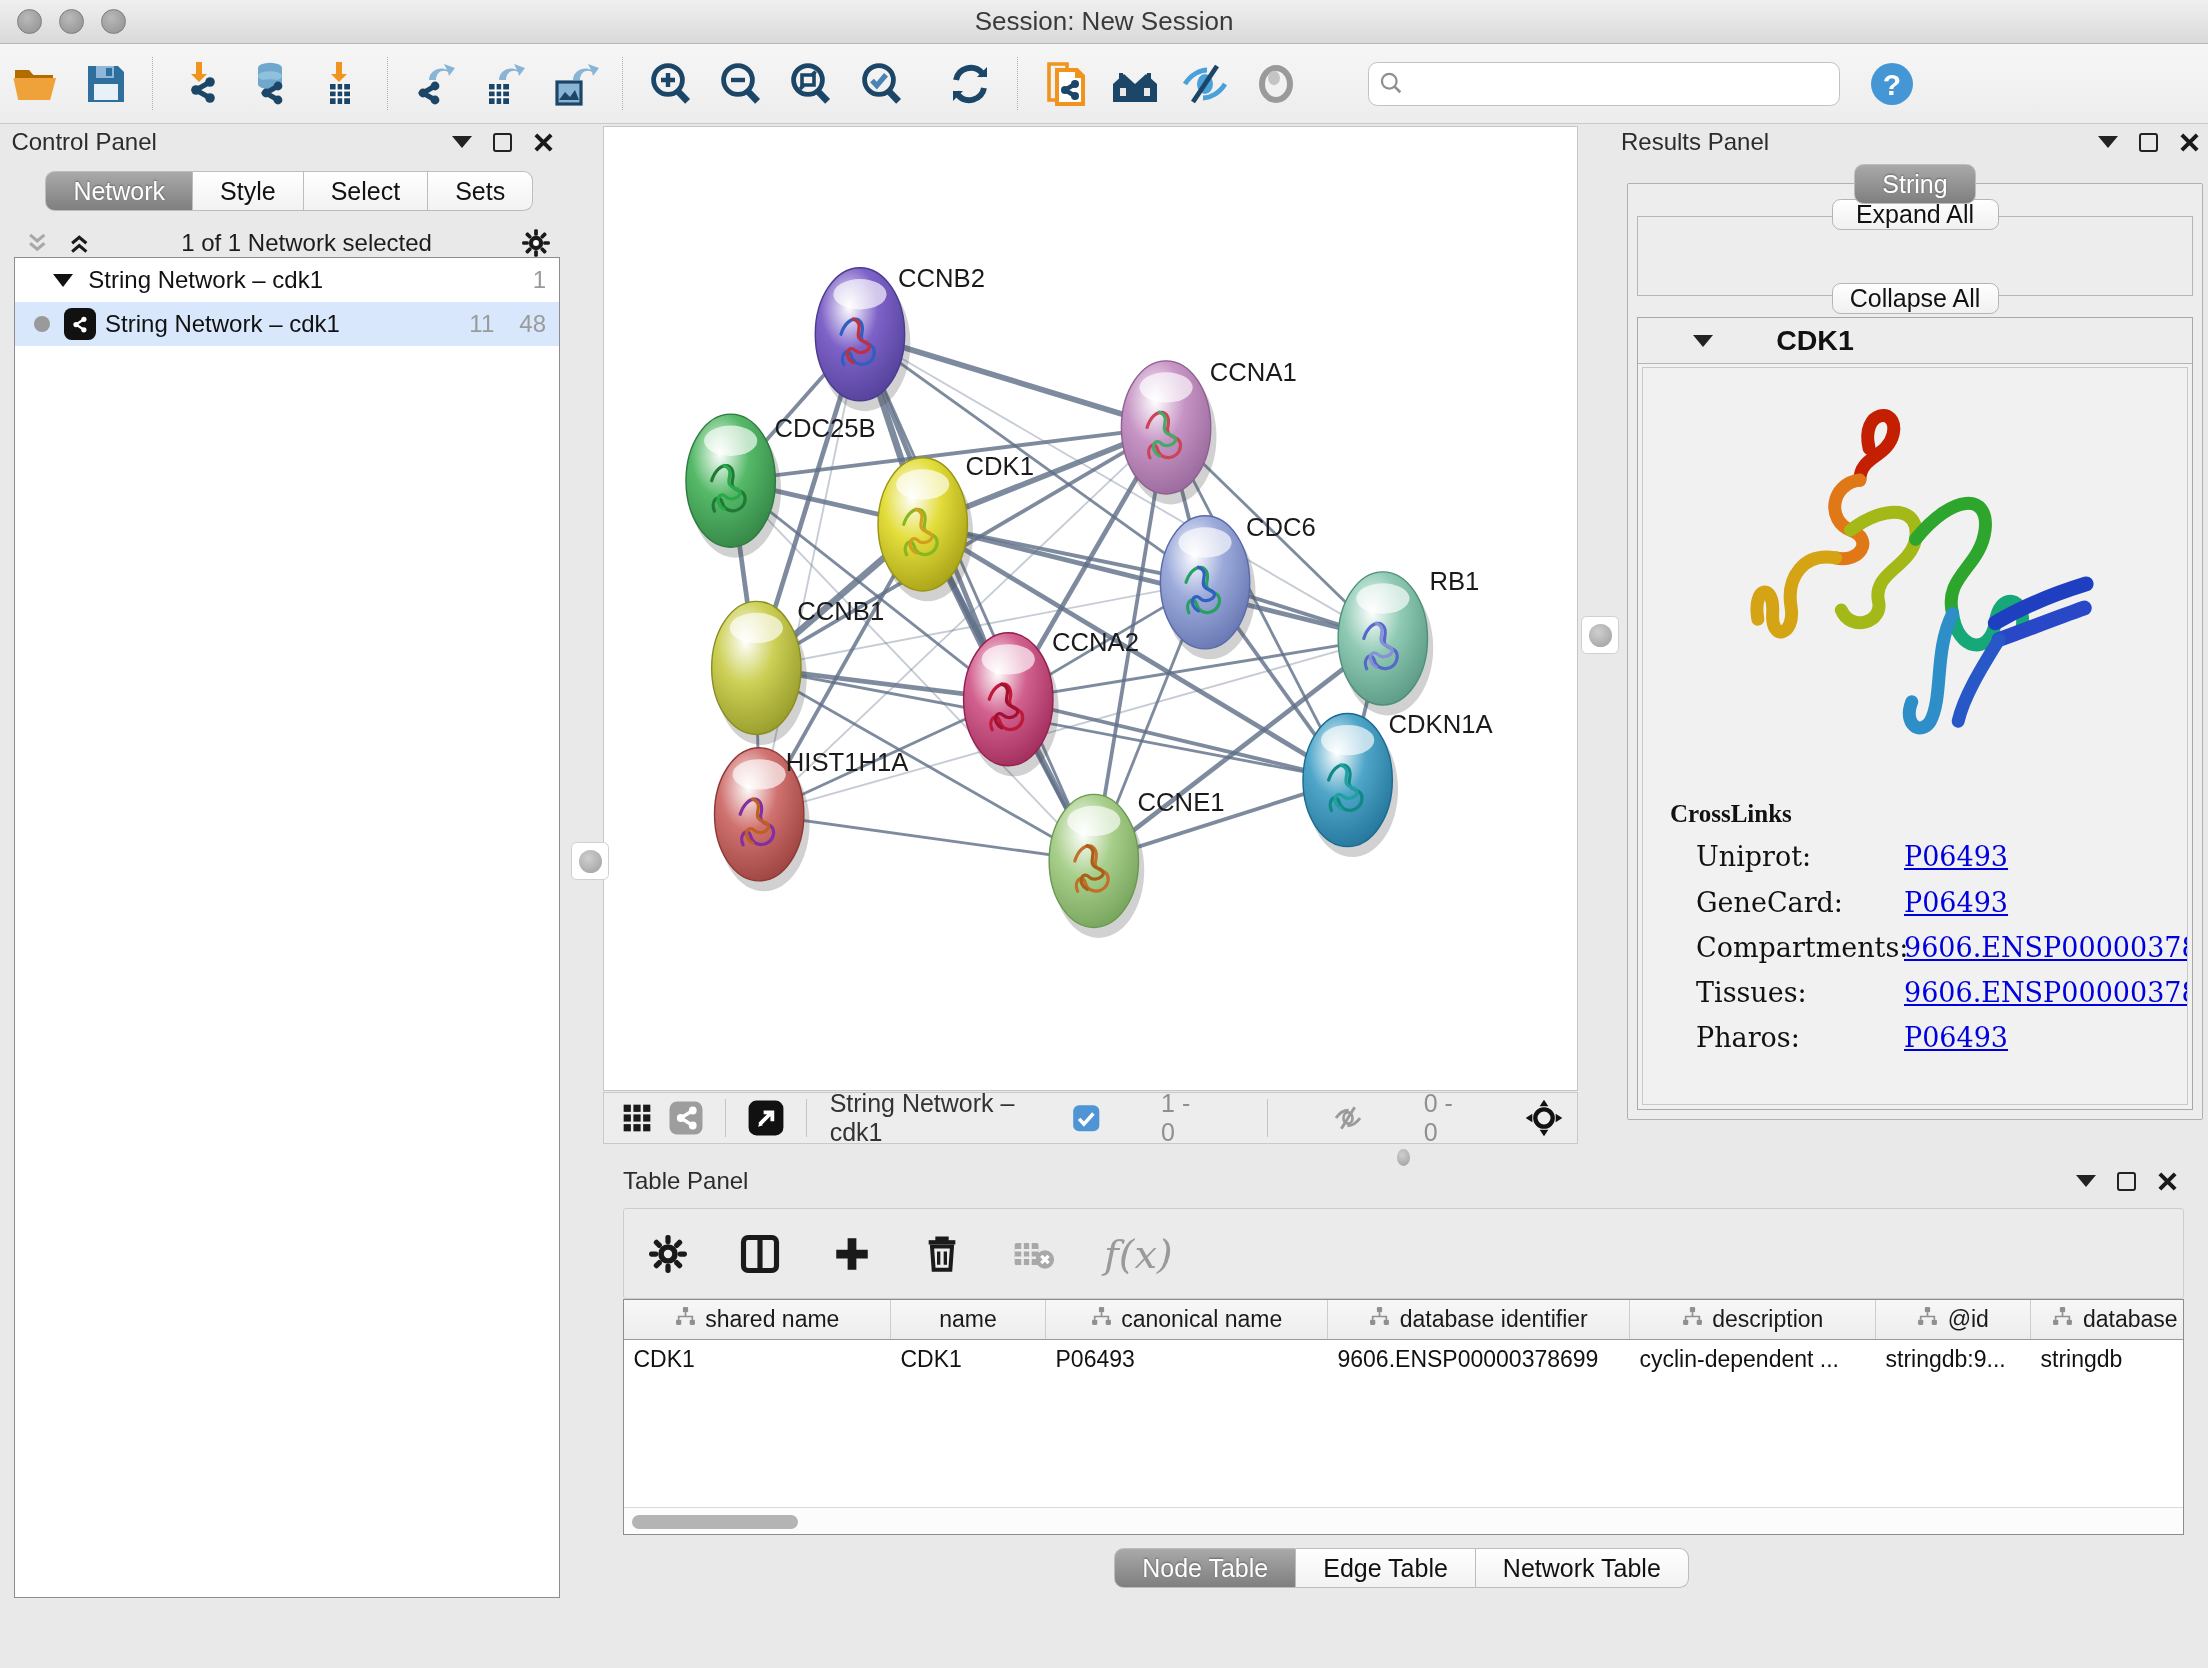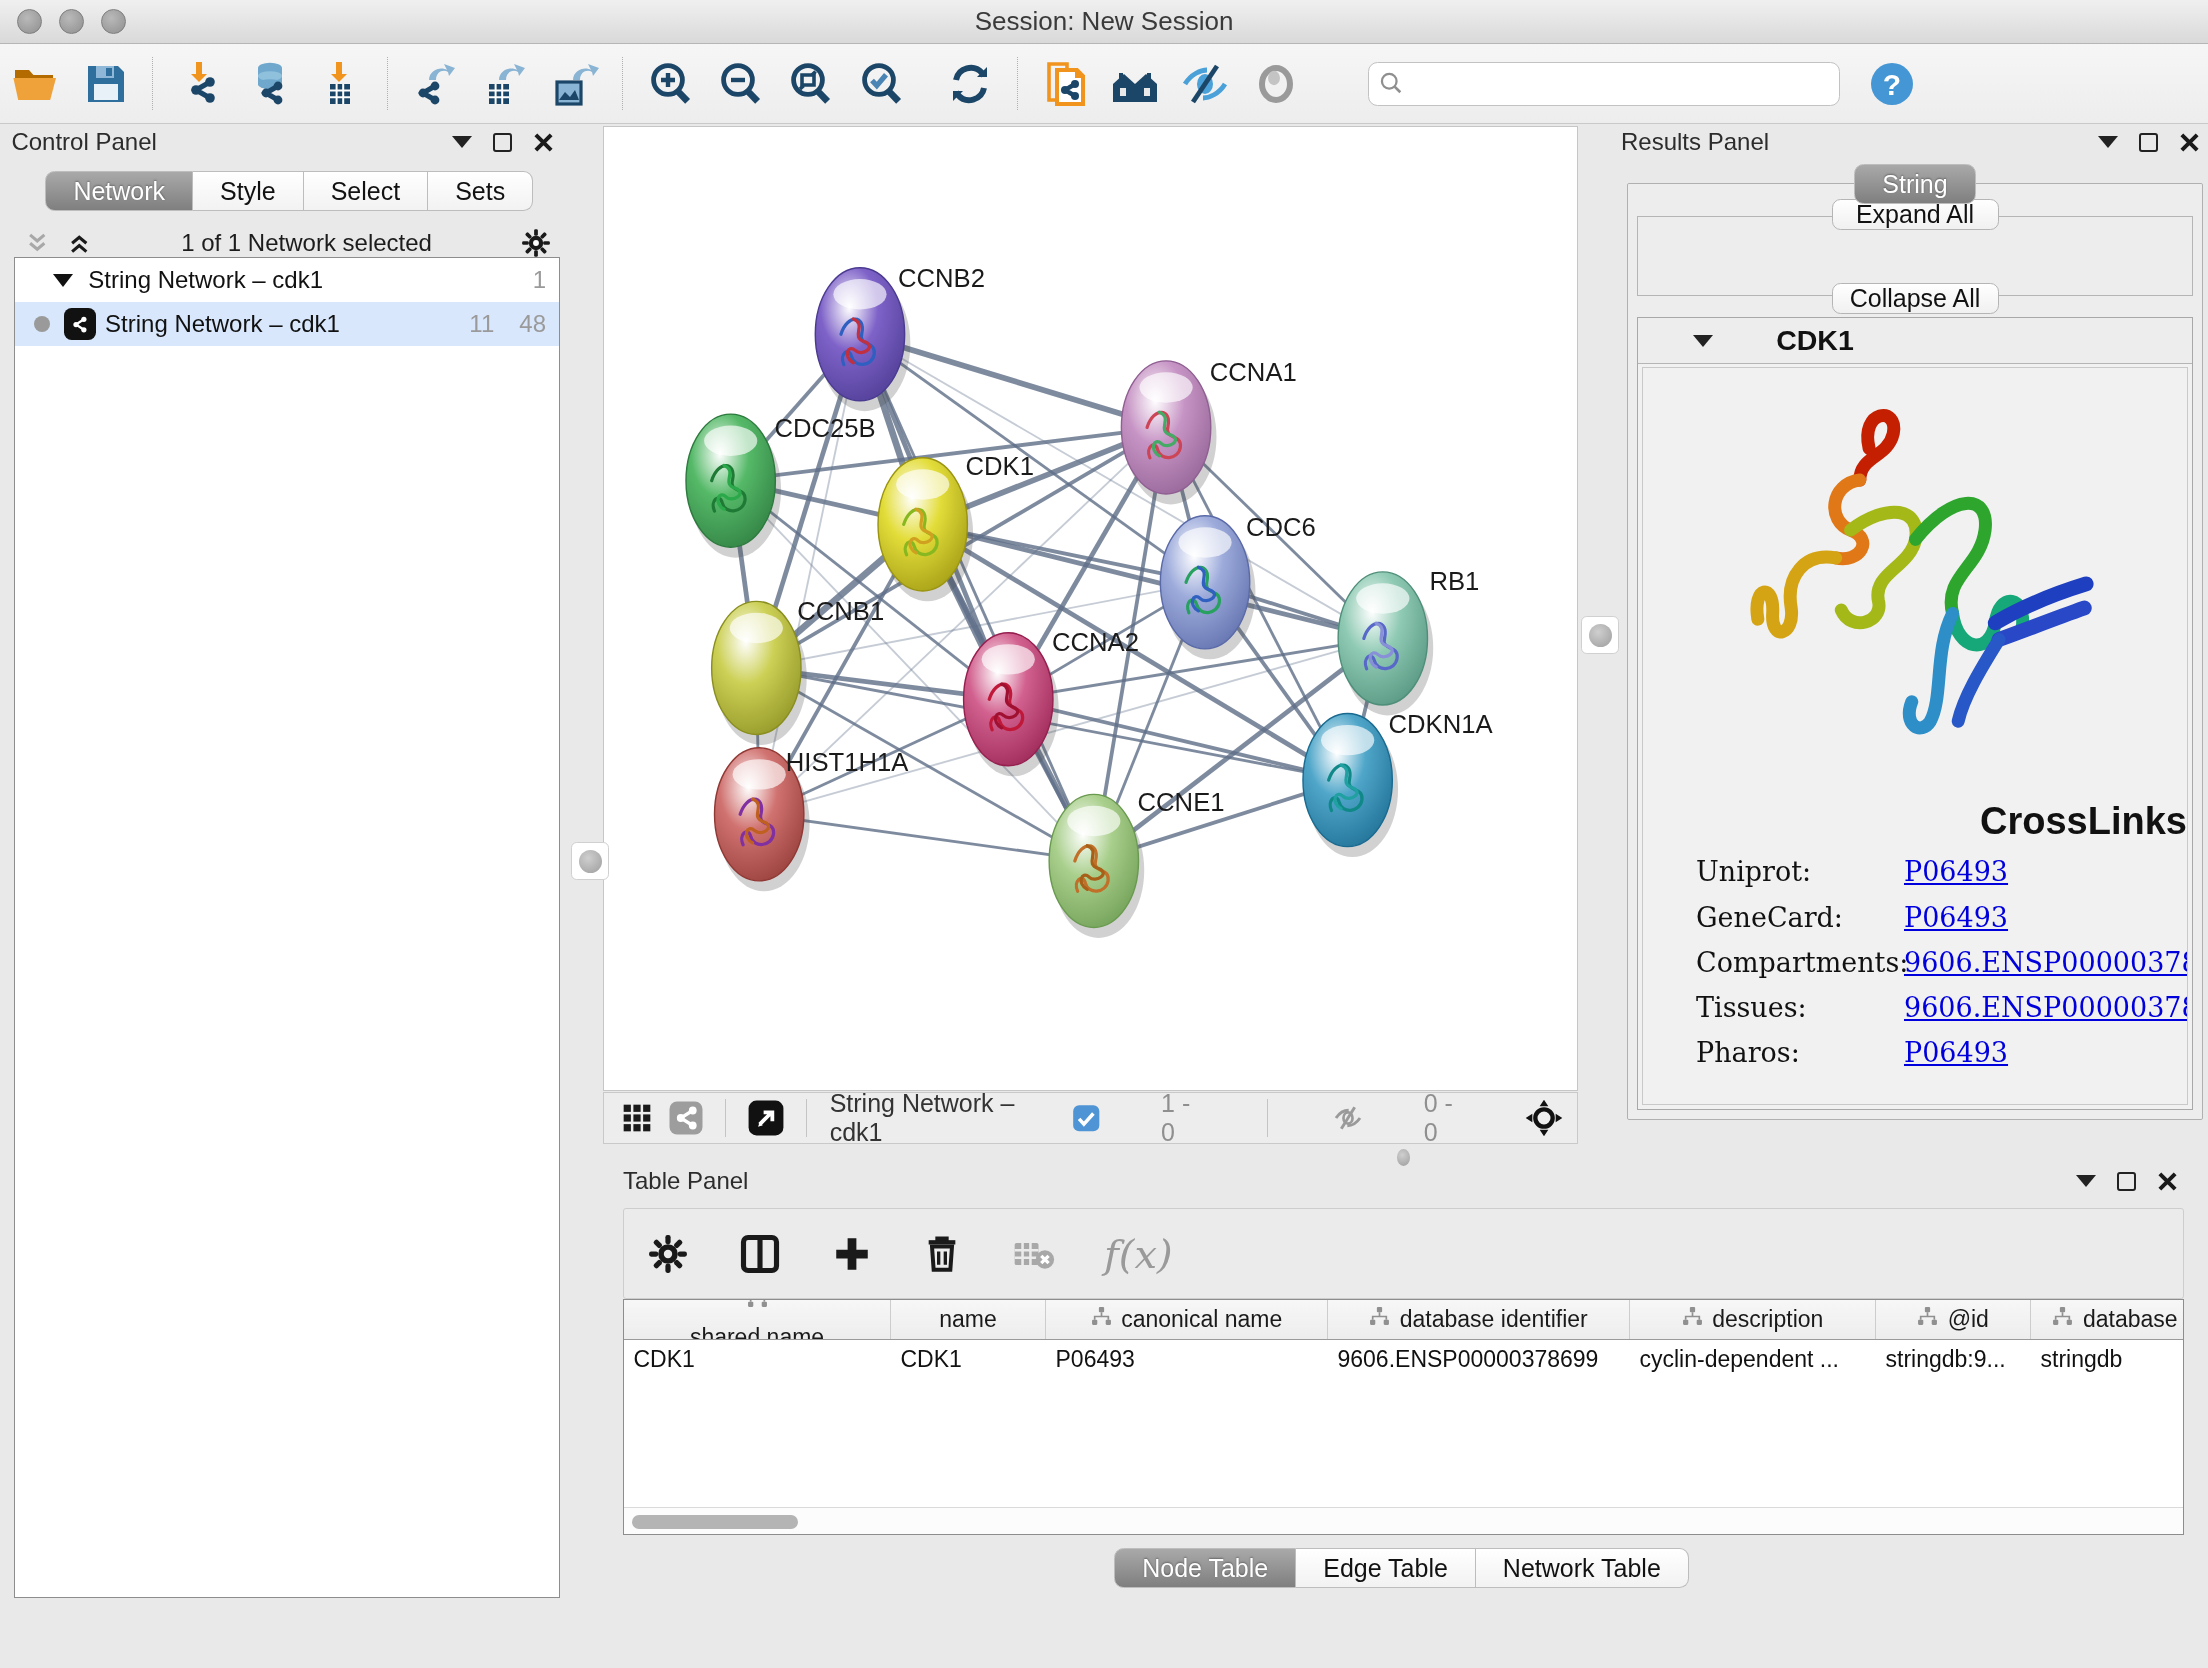--- a/index.html
+++ b/index.html
@@ -84,21 +84,21 @@
     display:flex; align-items:center; justify-content:center; gap:53px;flex-direction:column; }
   .rb-btn { min-width:167px; height:44px; background:linear-gradient(#ffffff,#f0f0f0); border:1.9px solid #b5b5b5;
     border-radius:8.6px; font-size:25px; display:flex; align-items:center; justify-content:center; color:#111; }
   .cdk-box { position:absolute; left:9.5px; right:9.5px; top:133px; bottom:9.5px; border:1.9px solid #a8a8a8; background:#f1f1f1; }
   .cdk-head { height:46px; display:flex; align-items:center; border-bottom:1.9px solid #b5b5b5; background:#ededed; }
   .cdk-head .tri-down { margin-left:55px; }
   .cdk-title { font-size:28.5px; font-weight:bold; color:#111; margin-left:63px; }
   .cdk-body { position:absolute; left:3.8px; right:3.8px; top:49px; bottom:3.8px; border:1px solid #c9c9c9; background:#f1f1f1; overflow:hidden; }
   .cdk-desc { font-size:26px; color:#111; padding:15px 0 0 25px; }
   .ribbon-wrap { display:flex; justify-content:center; margin-top:23px; }
-  .xl-heading { font-family:Liberation Sans, sans-serif; font-weight:bold; font-size:38px; color:#111; margin:38px 0 5.7px 27px;text-align:right; }
+  .xl-heading { font-family:Liberation Serif, serif; font-weight:bold; font-size:25px; color:#111; margin:38px 0 5.7px 27px; }
   .xrow { display:flex; font-family:"DejaVu Serif", serif; font-size:27px; margin:13.3px 0 0 53px; line-height:32px; }
   .xlabel { width:160px; color:#111; flex:none; }
   .xval { color:#0000dd; text-decoration:underline; margin-left:48px; white-space:nowrap; }
 
   
   #table-panel { position:absolute; left:606px; top:1164px; width:1591px; height:435px; }
   .tp-head { display:flex; align-items:center; height:34px; padding-left:17px; }
   .tp-toolbar { position:absolute; left:17px; right:13.3px; top:44px; height:91px; background:#ebebeb;
     border:1.9px solid #cdcdcd; border-radius:2.9px; display:flex; align-items:center; padding-left:23px; gap:49px; }
   .tp-toolbar .tp-icon { display:flex; align-items:center; justify-content:center; }
@@ -767,21 +767,21 @@
               <path d="M2 10h13M2 14h13M6.3 6v12M10.6 6v12"></path>
             </g>
             <circle cx="18.5" cy="15" r="5" fill="#a8a8a8"></circle>
             <path d="M16.5 13l4 4M20.5 13l-4 4" stroke="#fff" stroke-width="1.8"></path>
           </svg>
       </span>
       <span class="fx-label">f(x)</span>
     </div>
     <div class="table-box">
       <div class="thead" id="thead">
-          <div class="th" style="width: 267px; flex-direction: column;">
+          <div class="th" style="width: 267px;">
             <span><svg width="21" height="21" viewBox="0 0 20 20">
                 <g fill="#909090">
                   <rect x="7.5" y="1" width="5" height="5" rx="1"></rect>
                   <rect x="1" y="13" width="5" height="5" rx="1"></rect>
                   <rect x="14" y="13" width="5" height="5" rx="1"></rect>
                 </g>
                 <path d="M10 6v4M3.5 13v-3h13v3" stroke="#909090" stroke-width="1.6" fill="none"></path>
               </svg></span>
             <span>shared name</span>
           </div>

